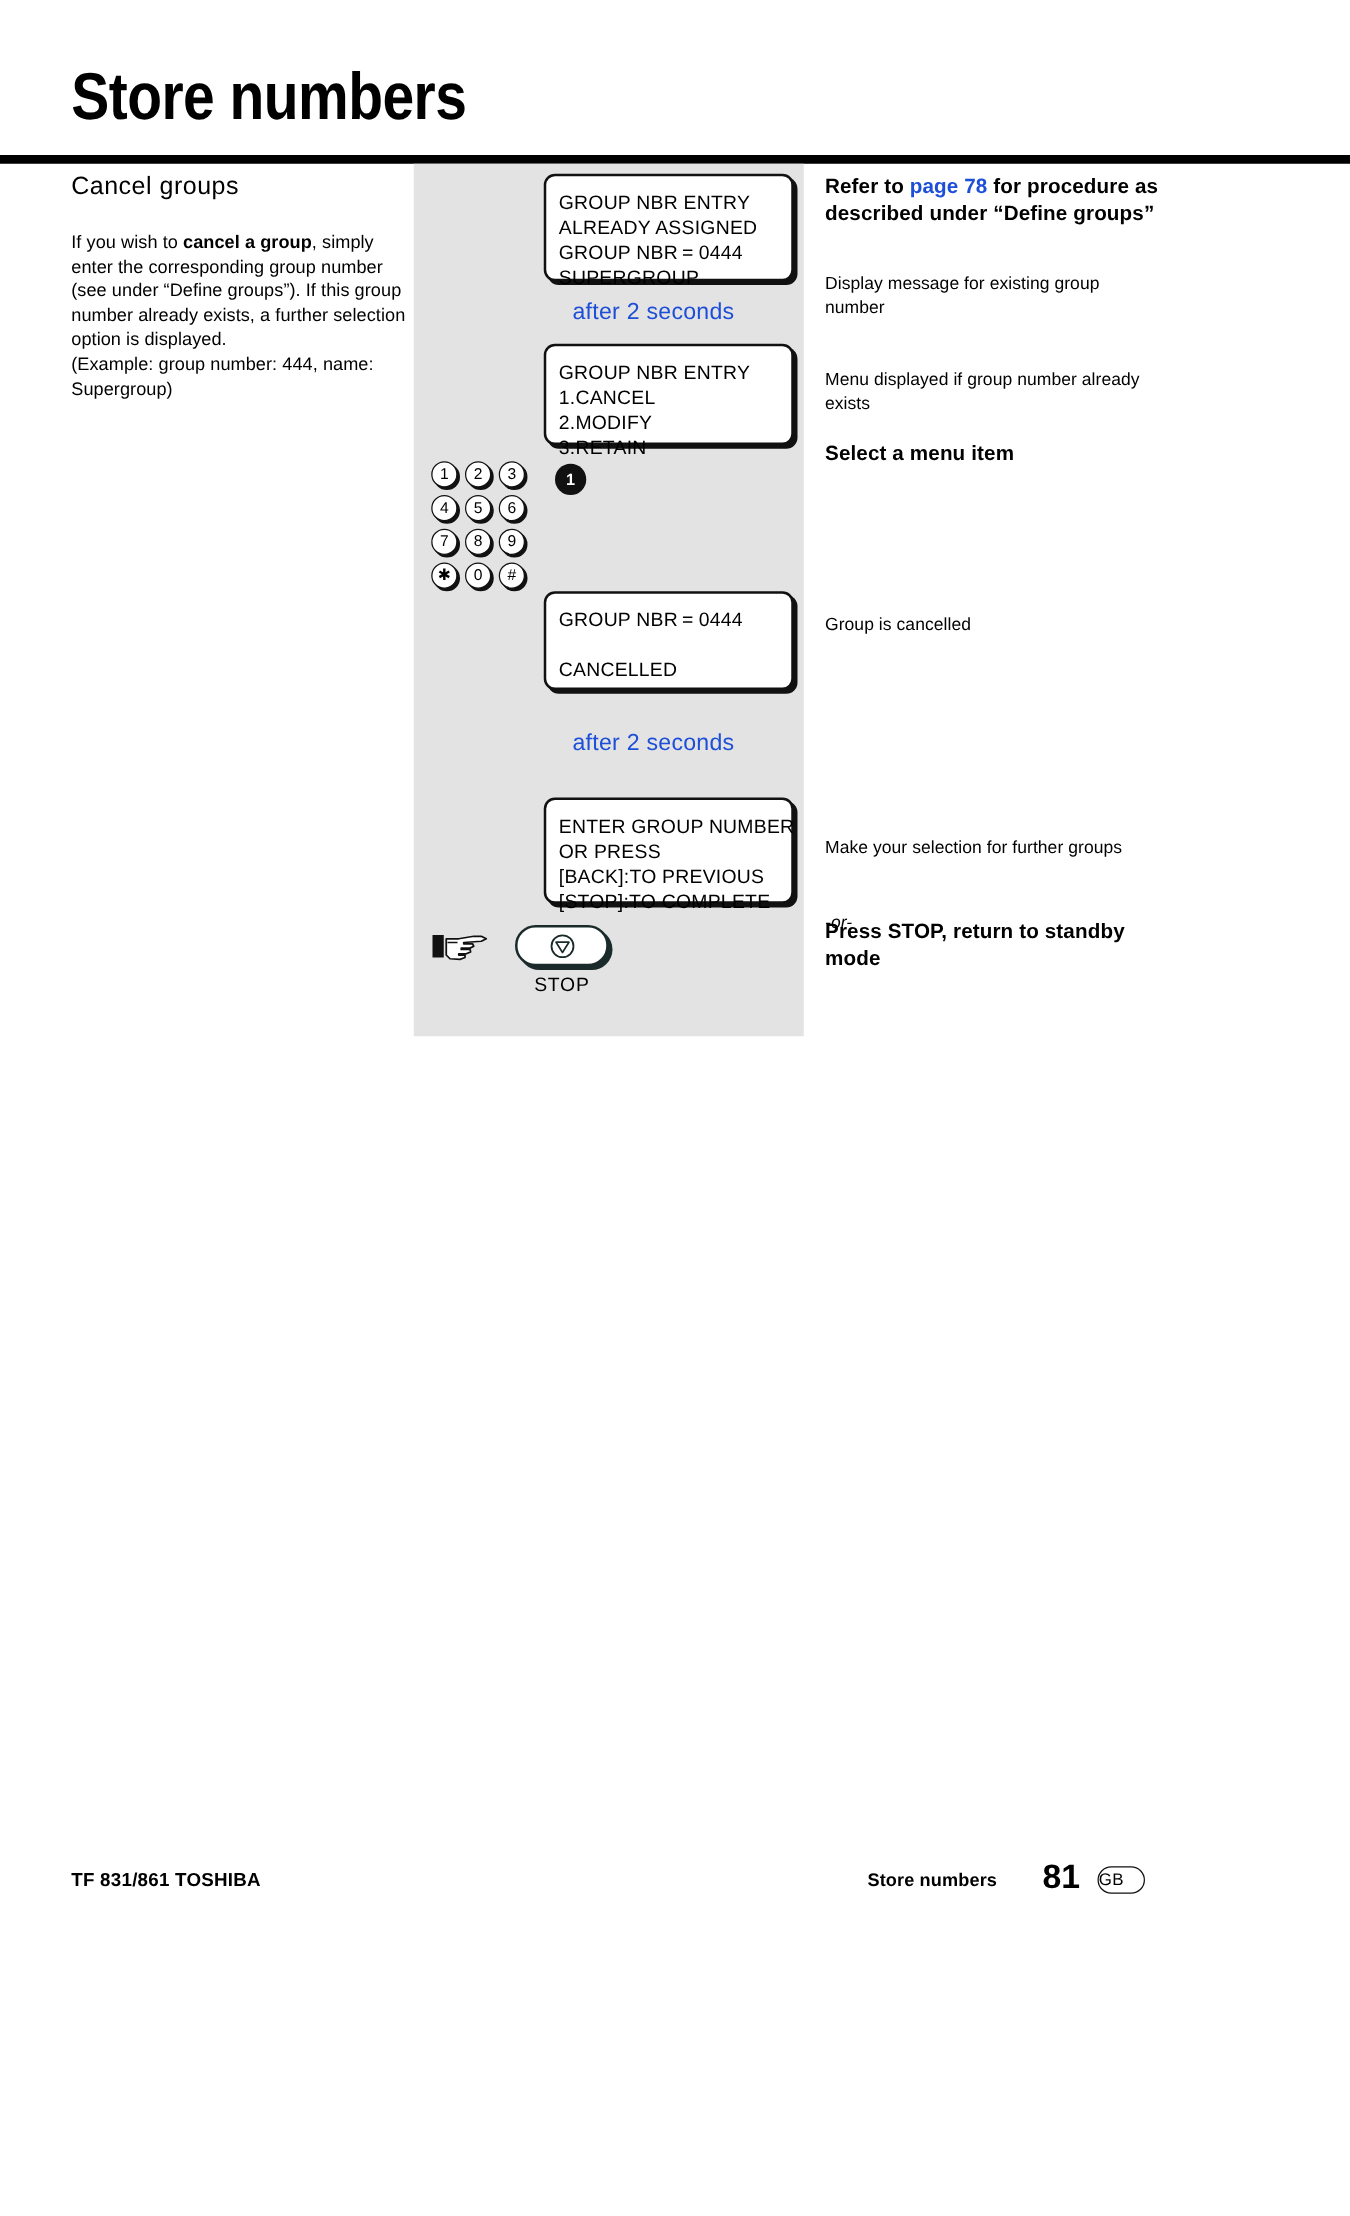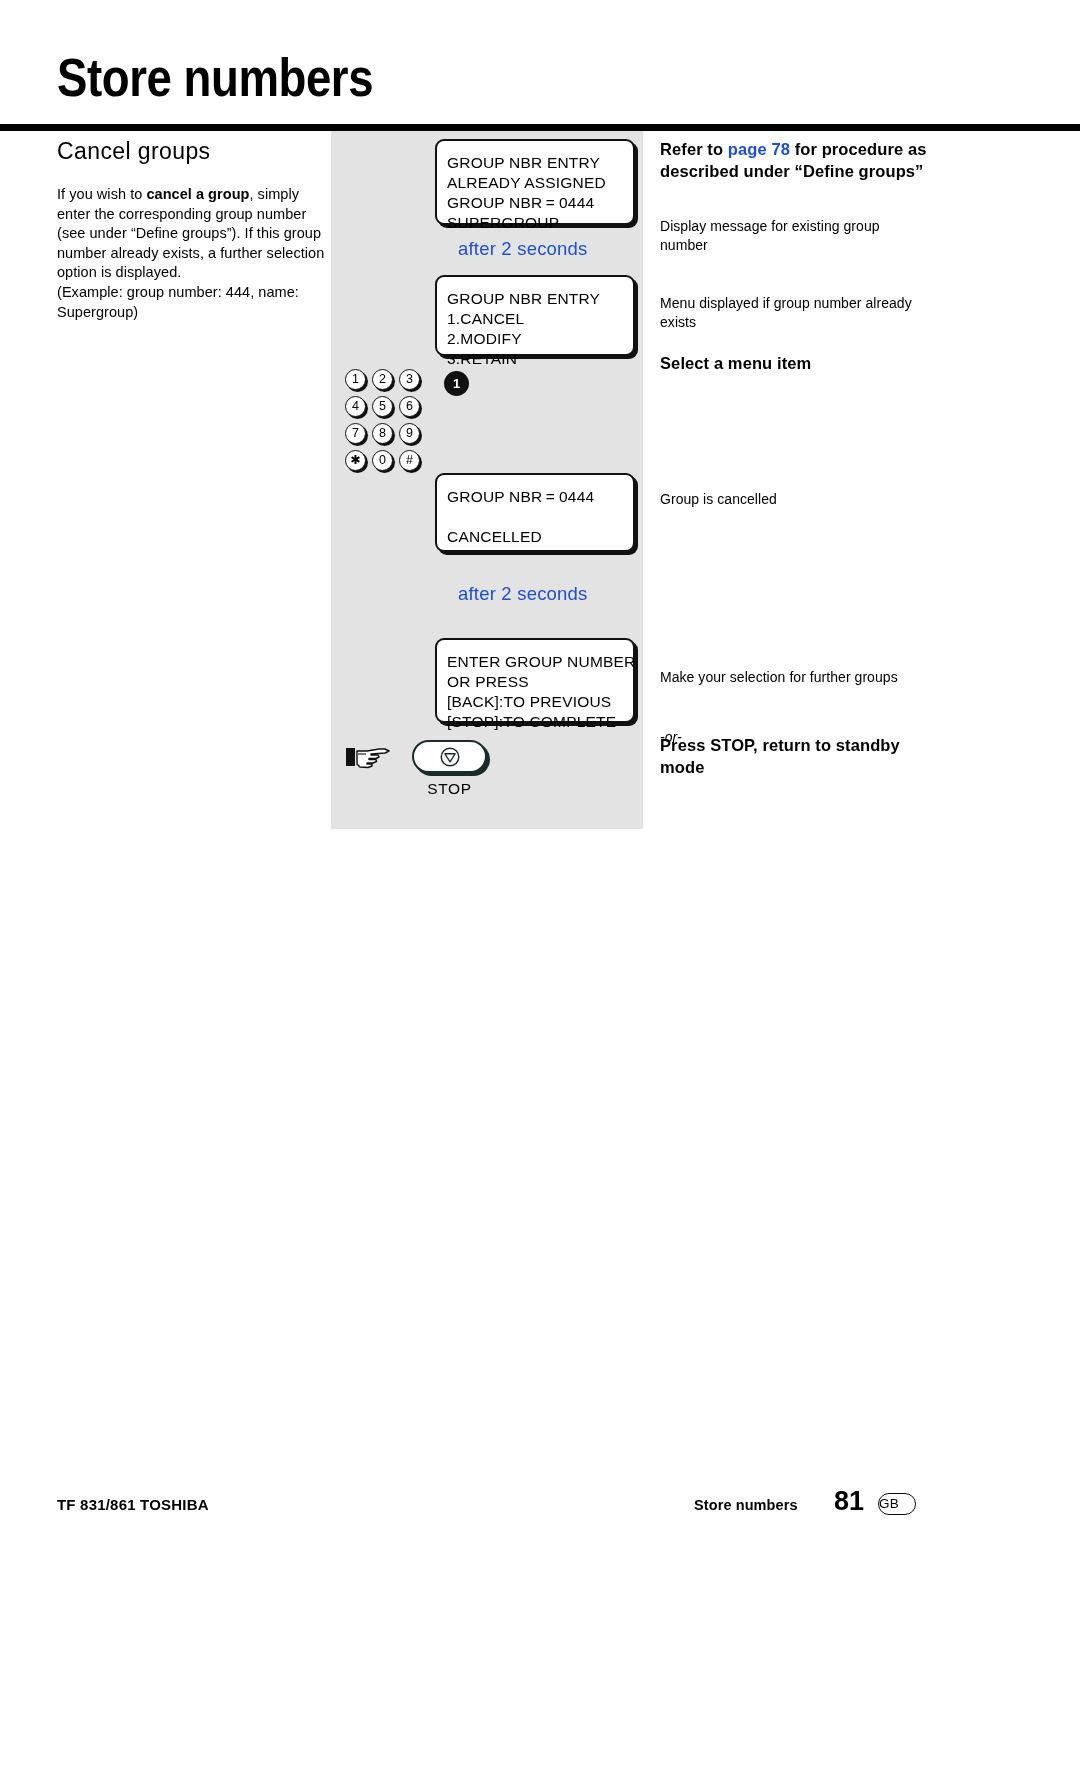--- a/index.html
+++ b/index.html
@@ -37,21 +37,21 @@
     width: 1080px;
     height: 7px;
     background: #000000;
   }
 
   
   .section-heading {
     position: absolute;
     left: 57px;
     top: 138px;
-    font-size: 23px;
+    font-size: 20px;
     font-weight: normal;
     letter-spacing: 0.4px;
   }
   .left-para {
     position: absolute;
     left: 57px;
     top: 185px;
     width: 268px;
     font-size: 14.5px;
     line-height: 19.6px;

